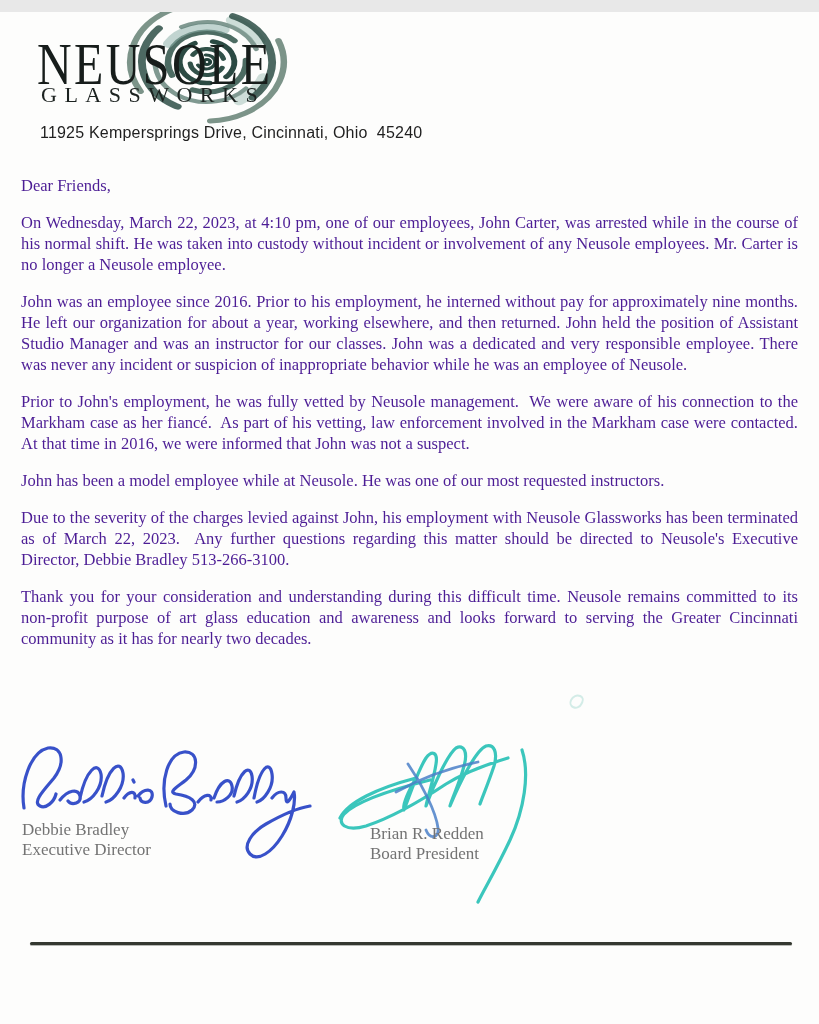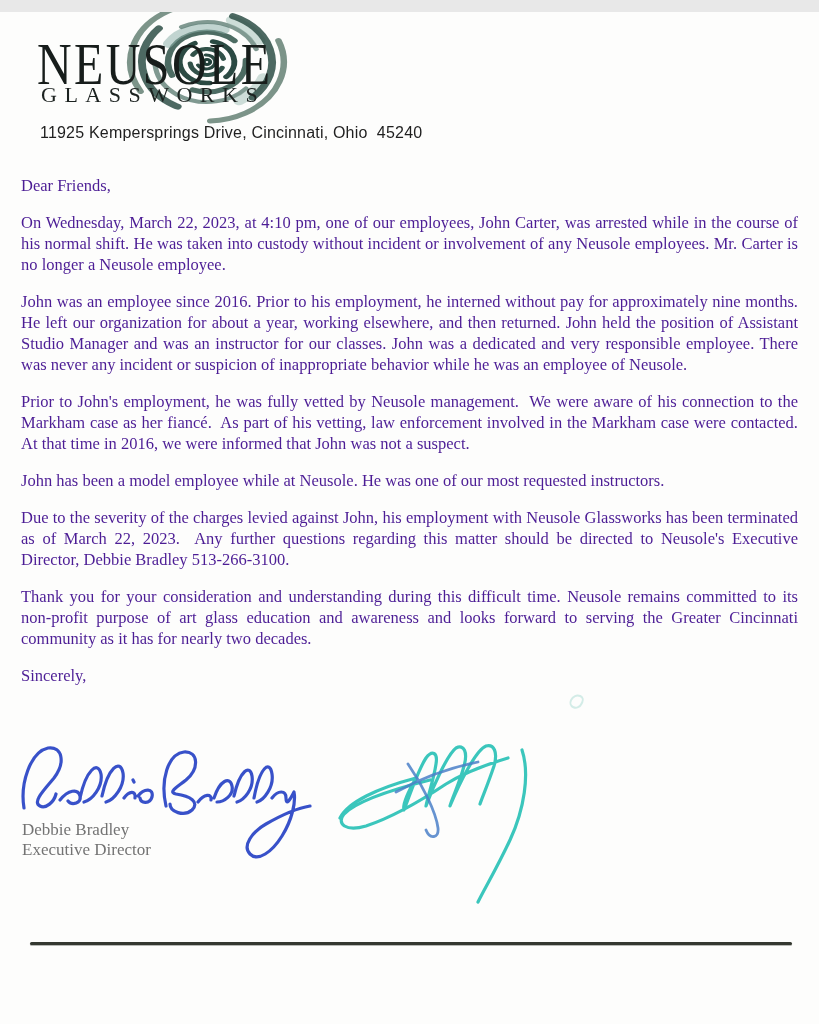--- a/index.html
+++ b/index.html
@@ -81,21 +81,20 @@
   </div>
 
   <div class="body-block">
     <p class="salutation">Dear Friends,</p>
     <p class="para">On Wednesday, March 22, 2023, at 4:10 pm, one of our employees, John Carter, was arrested while in the course of his normal shift. He was taken into custody without incident or involvement of any Neusole employees. Mr. Carter is no longer a Neusole employee.</p>
     <p class="para">John was an employee since 2016. Prior to his employment, he interned without pay for approximately nine months. He left our organization for about a year, working elsewhere, and then returned. John held the position of Assistant Studio Manager and was an instructor for our classes. John was a dedicated and very responsible employee. There was never any incident or suspicion of inappropriate behavior while he was an employee of Neusole.</p>
     <p class="para">Prior to John's employment, he was fully vetted by Neusole management.  We were aware of his connection to the Markham case as her fiancé.  As part of his vetting, law enforcement involved in the Markham case were contacted. At that time in 2016, we were informed that John was not a suspect.</p>
     <p class="para">John has been a model employee while at Neusole. He was one of our most requested instructors.</p>
     <p class="para">Due to the severity of the charges levied against John, his employment with Neusole Glassworks has been terminated as of March 22, 2023.  Any further questions regarding this matter should be directed to Neusole's Executive Director, Debbie Bradley 513-266-3100.</p>
     <p class="para">Thank you for your consideration and understanding during this difficult time. Neusole remains committed to its non-profit purpose of art glass education and awareness and looks forward to serving the Greater Cincinnati community as it has for nearly two decades.</p>
-    <p class="closing">Sincerely,</p>
   </div>
 
   <div class="scan-artifact"></div>
 
   <div class="sig-row">
 
     <svg class="sig-svg-left" viewBox="0 0 320 130" aria-hidden="true">
       <path fill="none" stroke="#2742c4" stroke-width="3.2" stroke-linecap="round" stroke-linejoin="round" opacity="0.92" d="
         M 10 68 C 6 44, 16 12, 34 8 C 48 6, 52 22, 40 38 C 30 50, 18 62, 26 66 C 32 69, 40 62, 42 54
         M 46 60 C 54 50, 64 48, 66 56 C 68 63, 58 66, 54 61
@@ -119,17 +118,21 @@
         M 184 10 C 192 34, 186 70, 172 100 C 160 126, 148 146, 140 162"></path>
       <path fill="none" stroke="#4b80c8" stroke-width="2.8" stroke-linecap="round" stroke-linejoin="round" opacity="0.85" d="
         M 70 24 C 84 44, 98 72, 100 88 C 101 98, 92 100, 88 90
         M 58 52 C 80 40, 110 28, 140 22"></path>
     </svg>
 
     <div class="sig-text sig-text-left">
       <div>Debbie Bradley</div>
       <div>Executive Director</div>
     </div>
+    <div class="sig-text sig-text-right">
+      <div>Brian R. Redden</div>
+      <div>Board President</div>
+    </div>
   </div>
 
   <div class="footer-rule"></div>
 
 </div>
 
 </body></html>

